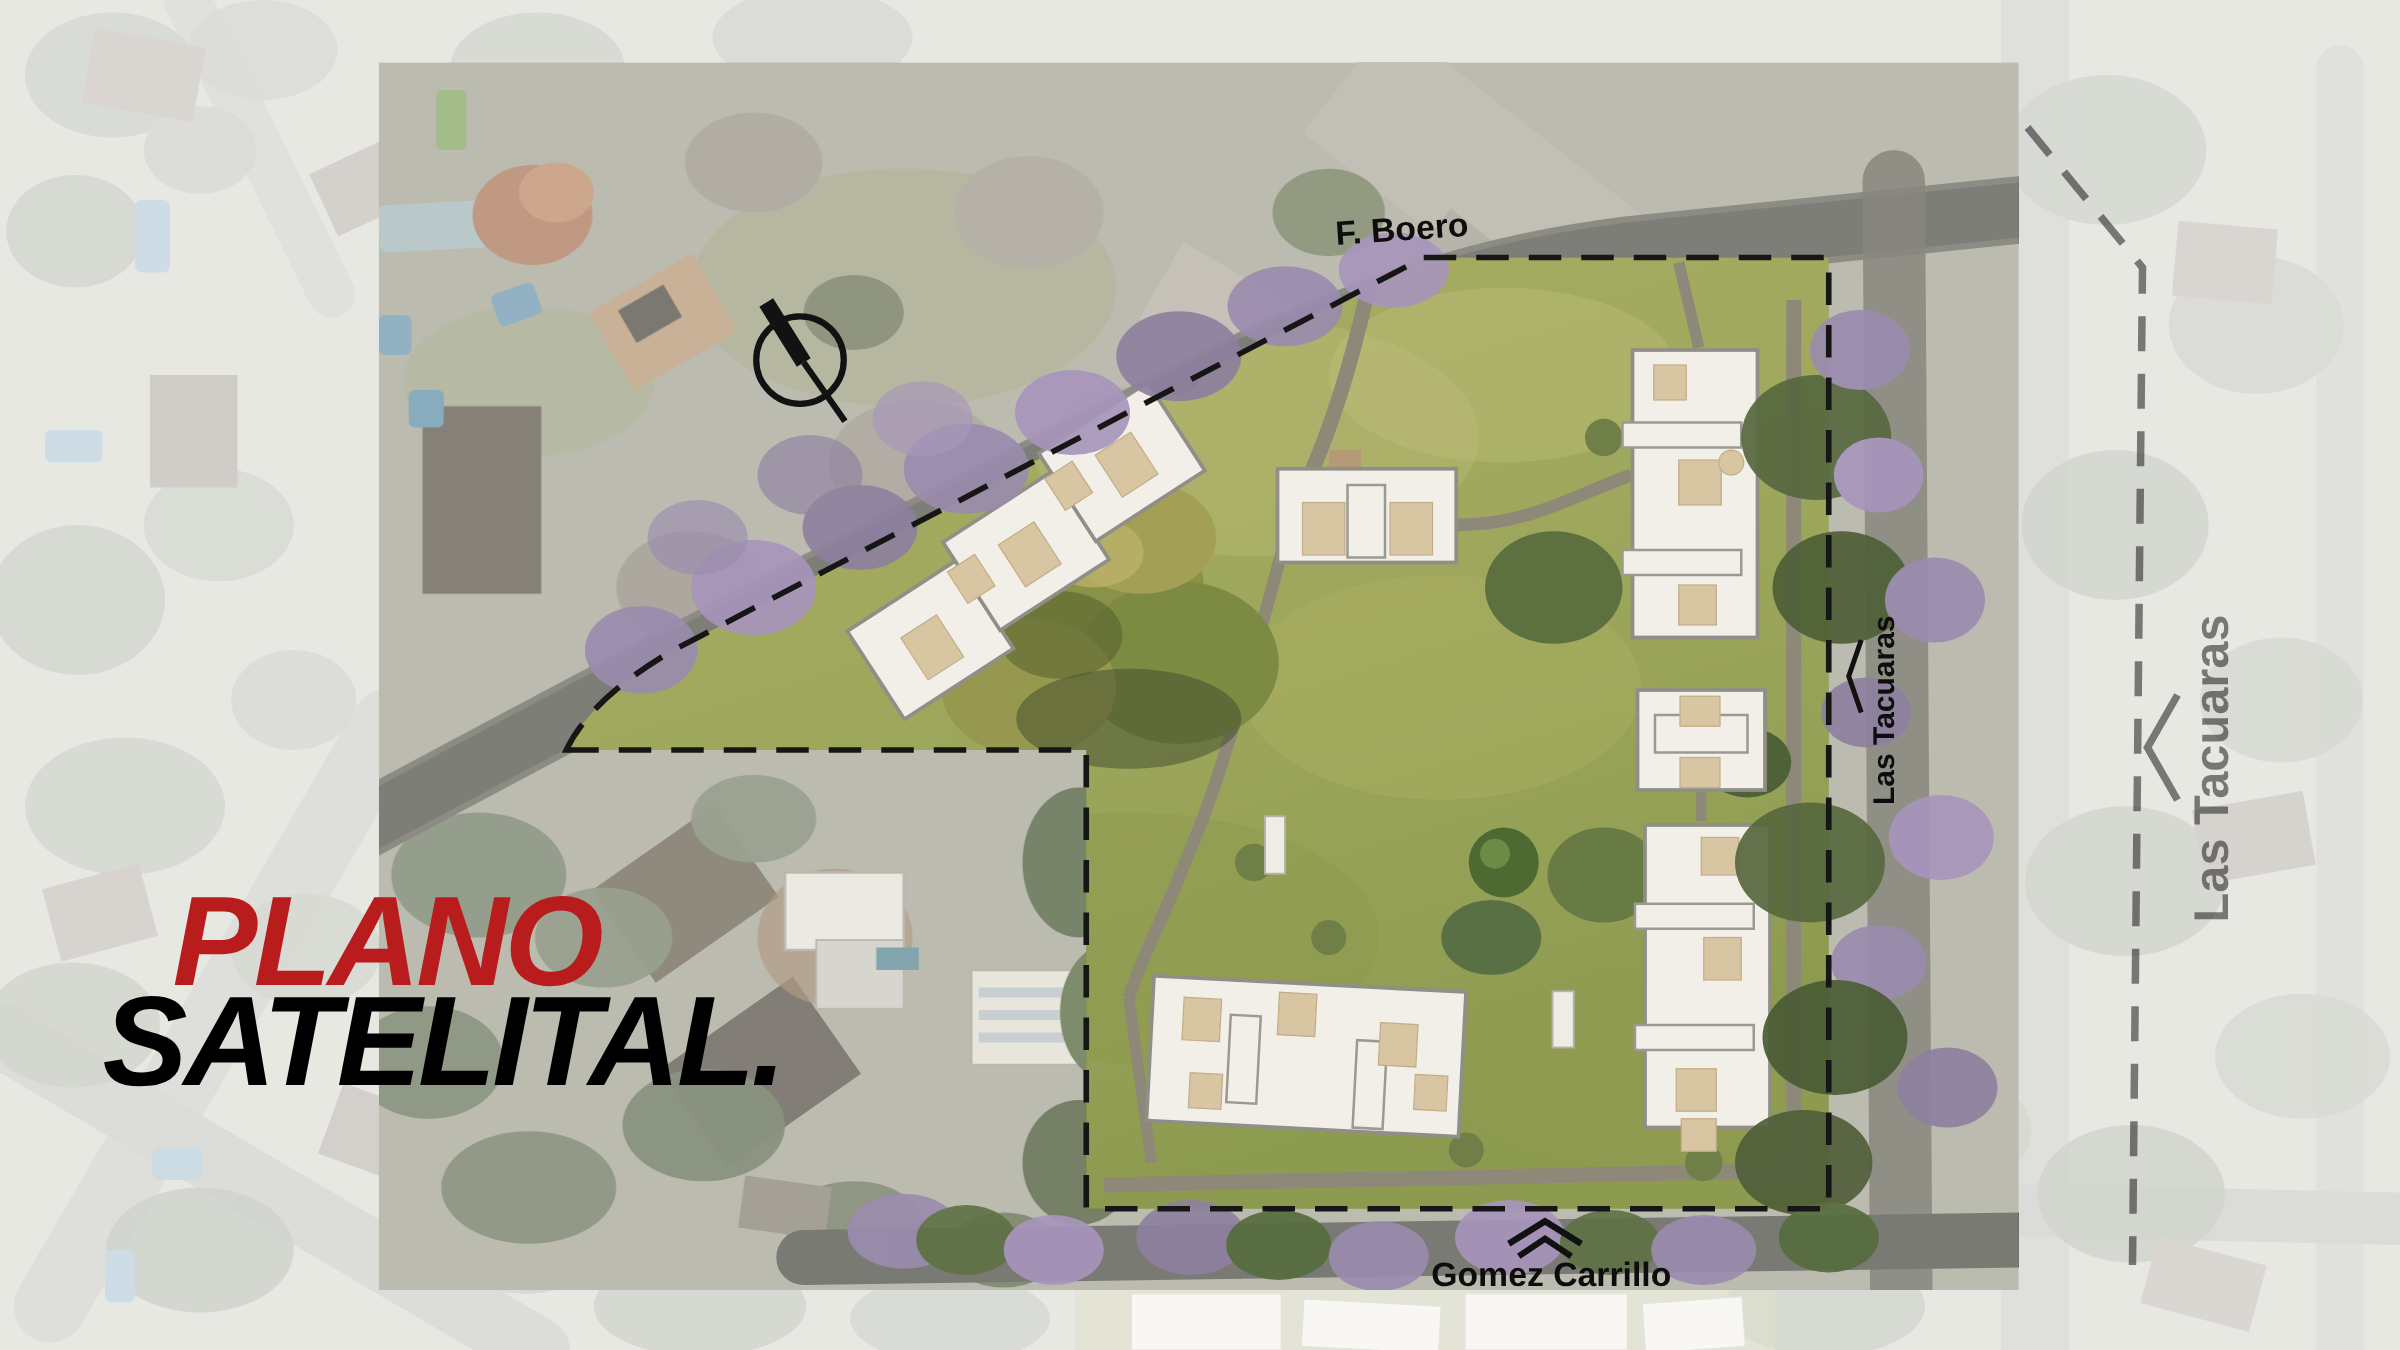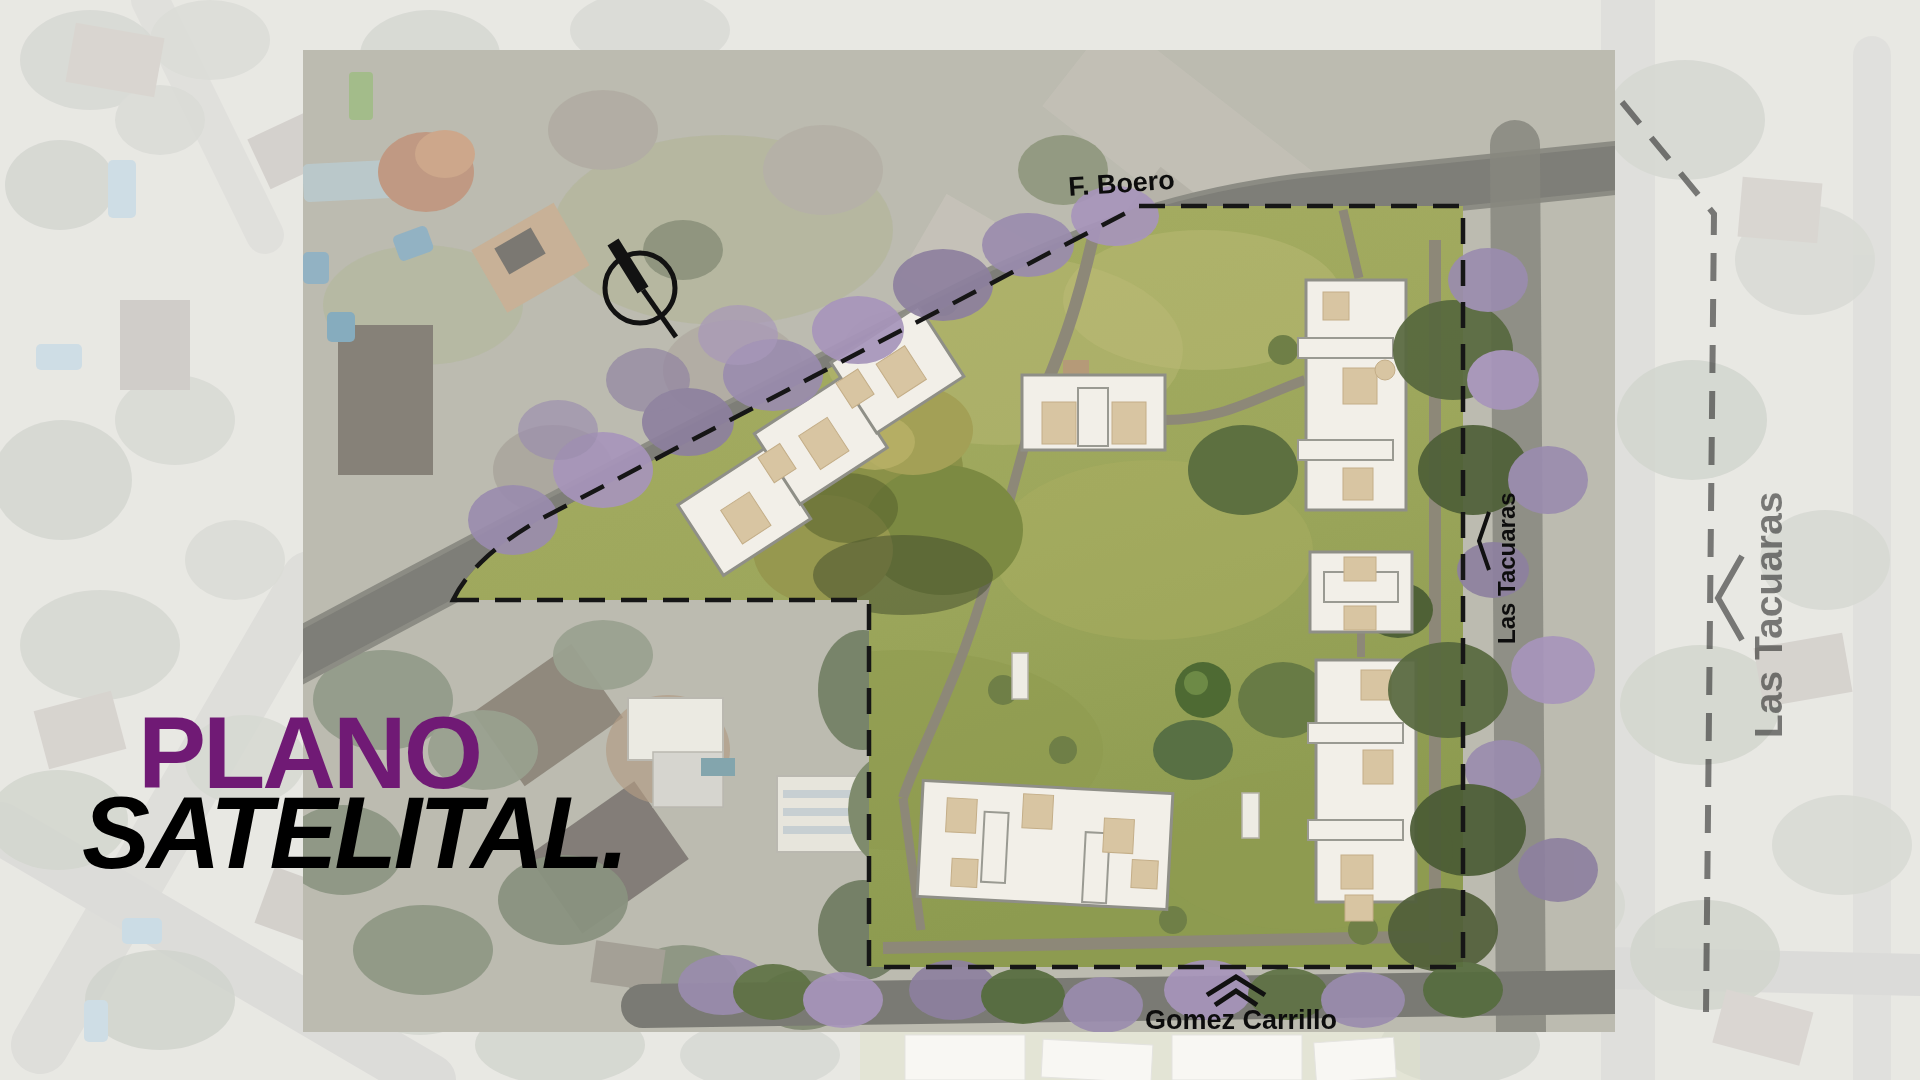--- a/index.html
+++ b/index.html
@@ -7,21 +7,21 @@
          font-family:"Liberation Sans",sans-serif;background:#c6c5ba;}
   #stage svg{display:block;}
   .abs{position:absolute;}
   #bg{left:0;top:0;z-index:0;}
   #bg-fade{left:0;top:0;width:1920px;height:1080px;background:rgba(255,255,255,0.68);z-index:1;}
   #outer-annot{left:0;top:0;z-index:2;opacity:0.55;}
   #inset{left:303px;top:50px;z-index:3;}
   #title-block{left:0;top:0;z-index:4;pointer-events:none;}
   .title-line{position:absolute;font-weight:bold;font-size:102px;line-height:102px;
               letter-spacing:-3px;white-space:nowrap;}
-  #title-line1{left:138px;top:702px;color:#701a75;}
+  #title-line1{left:138px;top:702px;color:#b91c1c;font-style:italic;}
   #title-line2{left:82px;top:782px;color:#000000;font-style:italic;}
   text{font-family:"Liberation Sans",sans-serif;}
 </style>
 </head>
 <body>
 
 <div id="stage">
 
   <svg id="bg" class="abs" width="1920" height="1080" viewBox="0 0 1920 1080">
     <rect x="0" y="0" width="1920" height="1080" fill="#b8b6a9"></rect>

